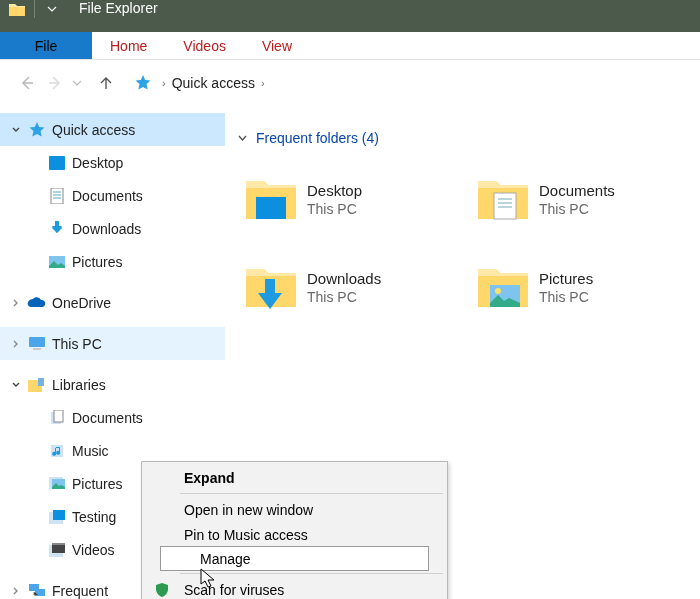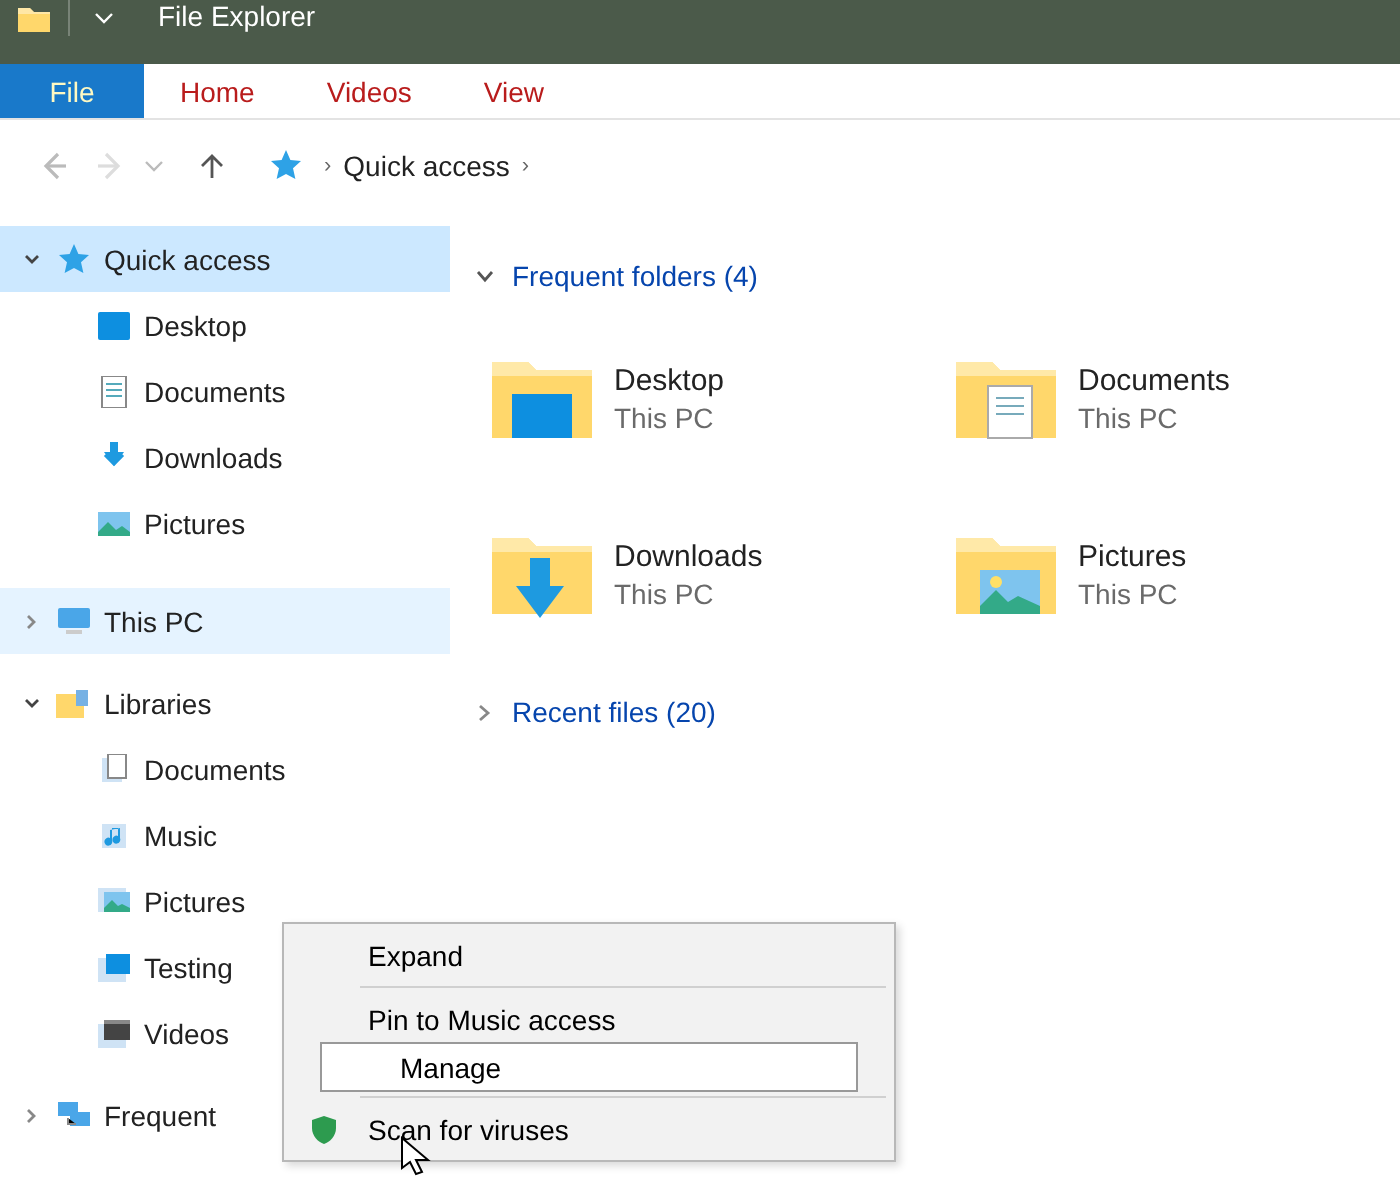--- a/index.html
+++ b/index.html
@@ -2,21 +2,21 @@
 <html><head>
 <meta charset="utf-8">
 <style>
   * { box-sizing: border-box; margin: 0; padding: 0; font-family: "Segoe UI", Arial, sans-serif; }
   body { width: 700px; height: 599px; overflow: hidden; background: #fff; font-size: 13px; color: #000; }
   .titlebar { height: 32px; background: #4b5a4a; color: #fff; display: flex; padding: 0 4px; }
   .tb-icon { width: 18px; height: 18px; display: flex; align-items: center; justify-content: center; margin: 0 4px; }
   .tb-divider { width: 1px; height: 18px; background: rgba(255,255,255,0.25); margin: 0 4px; }
   .tb-title { margin-left: 14px; font-size: 14px; }
   .ribbon-tabs { height: 28px; background: #fff; display: flex; align-items: stretch; border-bottom: 1px solid #e3e3e3; }
-  .tab-file { background: #1979ca; color: #fef9c3; width: 72px; display: flex; align-items: center; justify-content: center; font-size: 14px; }
+  .tab-file { background: #1979ca; color: #000000; width: 92px; display: flex; align-items: center; justify-content: center; font-size: 14px; }
   .tab { padding: 0 18px; display: flex; align-items: center; color: #b91c1c; font-size: 14px; }
   .navbar { height: 45px; display: flex; align-items: center; padding: 0 12px; }
   .nav-btn { width: 28px; height: 28px; display: flex; align-items: center; justify-content: center; color: #999; margin-right: 2px; }
   .nav-recent { width: 14px; color: #999; }
   .nav-up { margin-left: 6px; margin-right: 10px; color: #555; }
   .breadcrumb { display: flex; align-items: center; flex: 1; height: 28px; padding: 0 4px; }
   .bc-star { color: #1e90d6; margin-right: 4px; }
   .bc-chev { color: #666; margin: 0 6px; font-size: 11px; }
   .bc-text { font-size: 14px; color: #222; }
   .body { position: relative; display: flex; height: 494px; }
@@ -32,21 +32,21 @@
   .group-header { display: flex; align-items: center; color: #0645AD; font-size: 14px; margin-bottom: 14px; padding-left: 2px; }
   .group-chev { color: #666; margin-right: 8px; font-size: 12px; }
   .folder-grid { display: flex; flex-wrap: wrap; }
   .folder-item { width: 232px; height: 78px; display: flex; align-items: center; margin-bottom: 10px; }
   .folder-icon-wrap { width: 72px; display: flex; justify-content: center; }
   .folder-text { display: flex; flex-direction: column; }
   .folder-name { font-size: 15px; color: #222; }
   .folder-loc { font-size: 14px; color: #6a6a6a; margin-top: 2px; }
   .context-menu { position: absolute; left: 141px; top: 356px; width: 307px; background: #f2f2f2; border: 1px solid #b8b8b8; box-shadow: 2px 2px 4px rgba(0,0,0,0.15); padding: 3px 2px; }
   .cm-item { height: 25px; display: flex; align-items: center; padding-left: 40px; font-size: 14px; color: #000; position: relative; }
-  .cm-item.bold { font-weight: 400; }
+  .cm-item.bold { font-weight: 700; }
   .cm-item.hover { background: #fff; border: 1px solid #999; padding-left: 39px; height: 25px; margin: -1px 16px; }
   .cm-sep { height: 1px; background: #d0d0d0; margin: 3px 2px 3px 36px; }
   .cm-icon { position: absolute; left: 10px; width: 16px; height: 16px; display: flex; align-items:center; justify-content:center; }
   .cursor { position: absolute; left: 200px; top: 463px; pointer-events: none; }
   svg { display: block; }
 </style>
 </head>
 <body>
 
 <div class="titlebar">
@@ -157,20 +157,33 @@
       <span class="side-spacer"></span>
       <span class="side-icon">
         <svg width="16" height="12" viewBox="0 0 16 12">
             <rect fill="#7ec4ee" x="0" y="0" width="16" height="12"></rect>
             <path fill="#3a8" d="M0 10l5-5 4 4 3-2 4 3v2H0z"></path>
           </svg>
       </span>
       <span>Pictures</span>
     </div>
     <div style="height:8px"></div>
+    <div class="side-item">
+      <span class="side-expander">
+        <svg width="10" height="10" viewBox="0 0 10 10">
+            <path fill="none" stroke="#888" stroke-width="1.4" d="M3 2l3 3-3 3"></path>
+          </svg>
+      </span>
+      <span class="side-icon">
+        <svg width="20" height="14" viewBox="0 0 20 14">
+            <path fill="#0364b8" d="M6 3c2-3 7-2 8 1 3 0 5 2 4 5-1 2-3 2-3 2H5c-3 0-5-2-4-5 1-2 3-3 5-3z"></path>
+          </svg>
+      </span>
+      <span>OneDrive</span>
+    </div>
     <div style="height:8px"></div>
     <div class="side-item hover">
       <span class="side-expander">
         <svg width="10" height="10" viewBox="0 0 10 10">
             <path fill="none" stroke="#888" stroke-width="1.4" d="M3 2l3 3-3 3"></path>
           </svg>
       </span>
       <span class="side-icon">
         <svg width="18" height="14" viewBox="0 0 18 14">
             <rect fill="#4aa6e8" x="1" y="0" width="16" height="10" rx="1"></rect>
@@ -324,33 +337,26 @@
               <path fill="#3a8" d="M14 40l8-8 6 6 5-3 11 5v4H14z"></path>
               <circle fill="#ffe066" cx="22" cy="28" r="3"></circle>
             </svg>
         </div>
         <div class="folder-text">
           <span class="folder-name">Pictures</span>
           <span class="folder-loc">This PC</span>
         </div>
       </div>
     </div>
-    <div class="group-header" style="margin-top:12px">
-      <span class="group-chev">
-        <svg width="11" height="11" viewBox="0 0 11 11">
-            <path fill="none" stroke="#888" stroke-width="1.4" d="M3 2l4 3.5L3 9"></path>
-          </svg>
-      </span>
-      <span>Recent files (20)</span>
-    </div>
   </div>
 
   <div class="context-menu">
     <div class="cm-item bold">Expand</div>
     <div class="cm-sep"></div>
+    <div class="cm-item">Open in new window</div>
     <div class="cm-item">Pin to Music access</div>
     <div class="cm-item hover">Manage</div>
     <div class="cm-sep"></div>
     <div class="cm-item">
       <span class="cm-icon">
         <svg width="12" height="14" viewBox="0 0 12 14">
             <path fill="#2d9b4f" d="M6 0l6 2v4c0 4-3 7-6 8-3-1-6-4-6-8V2z"></path>
           </svg>
       </span>
       <span>Scan for viruses</span>

